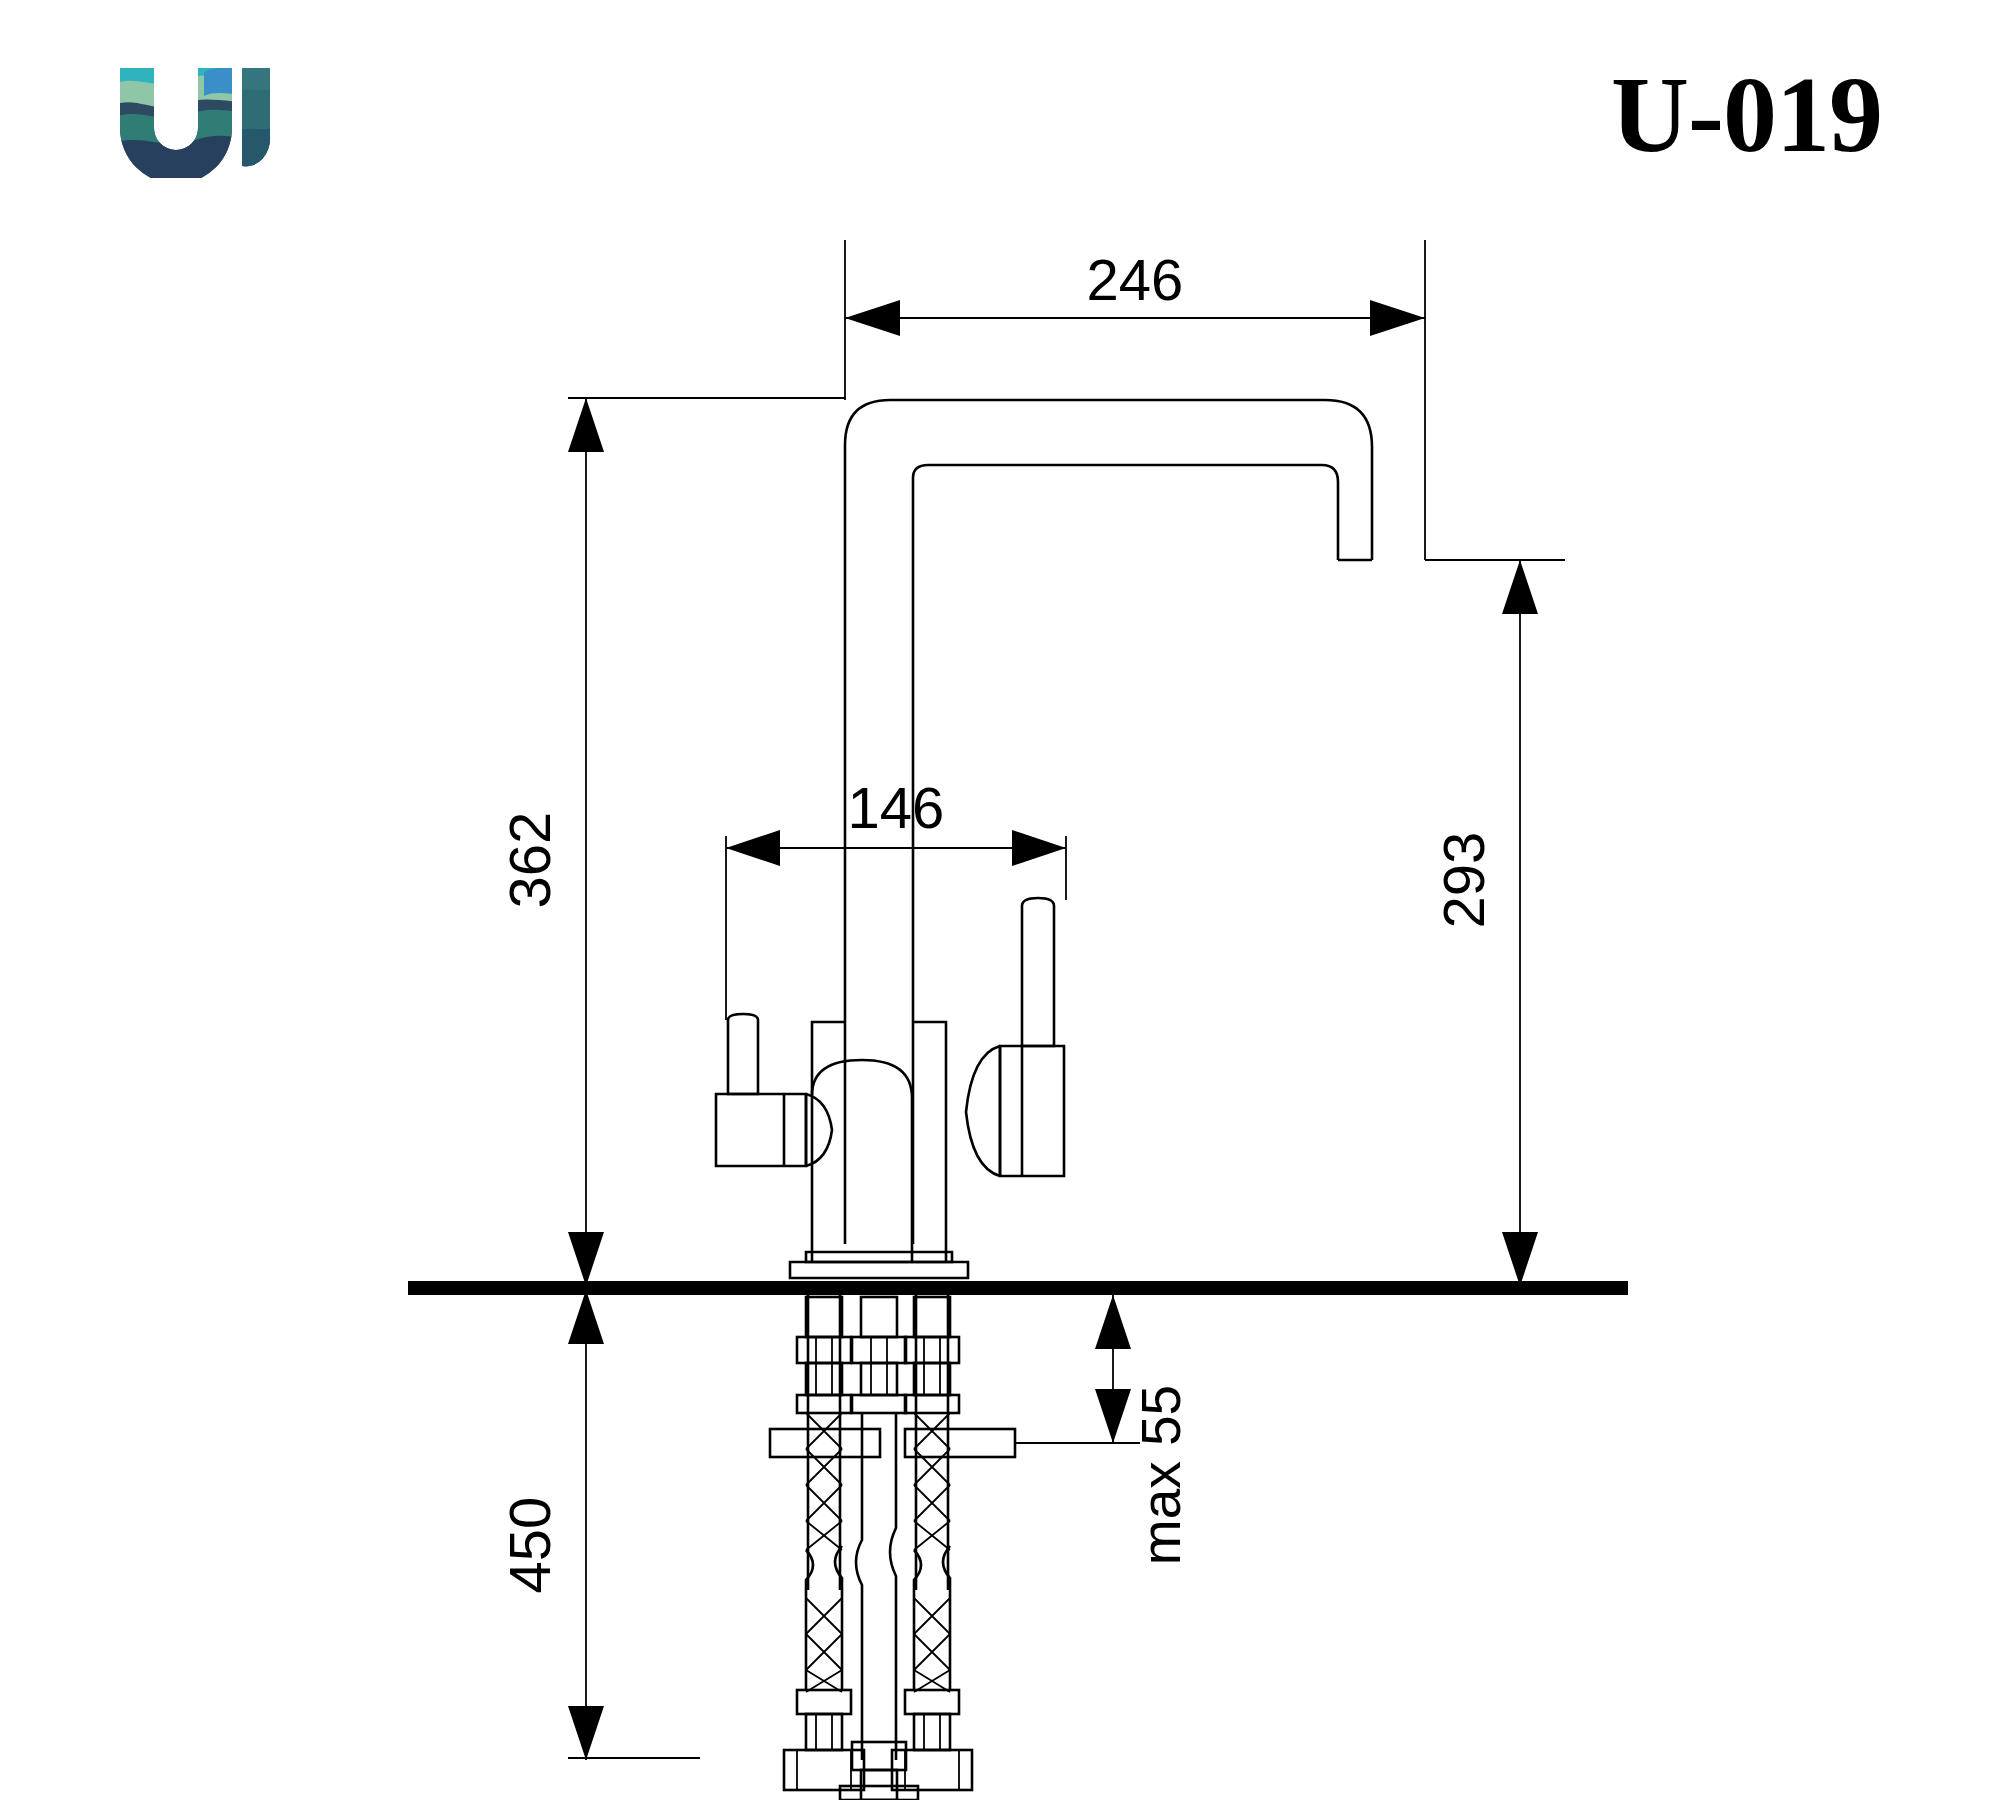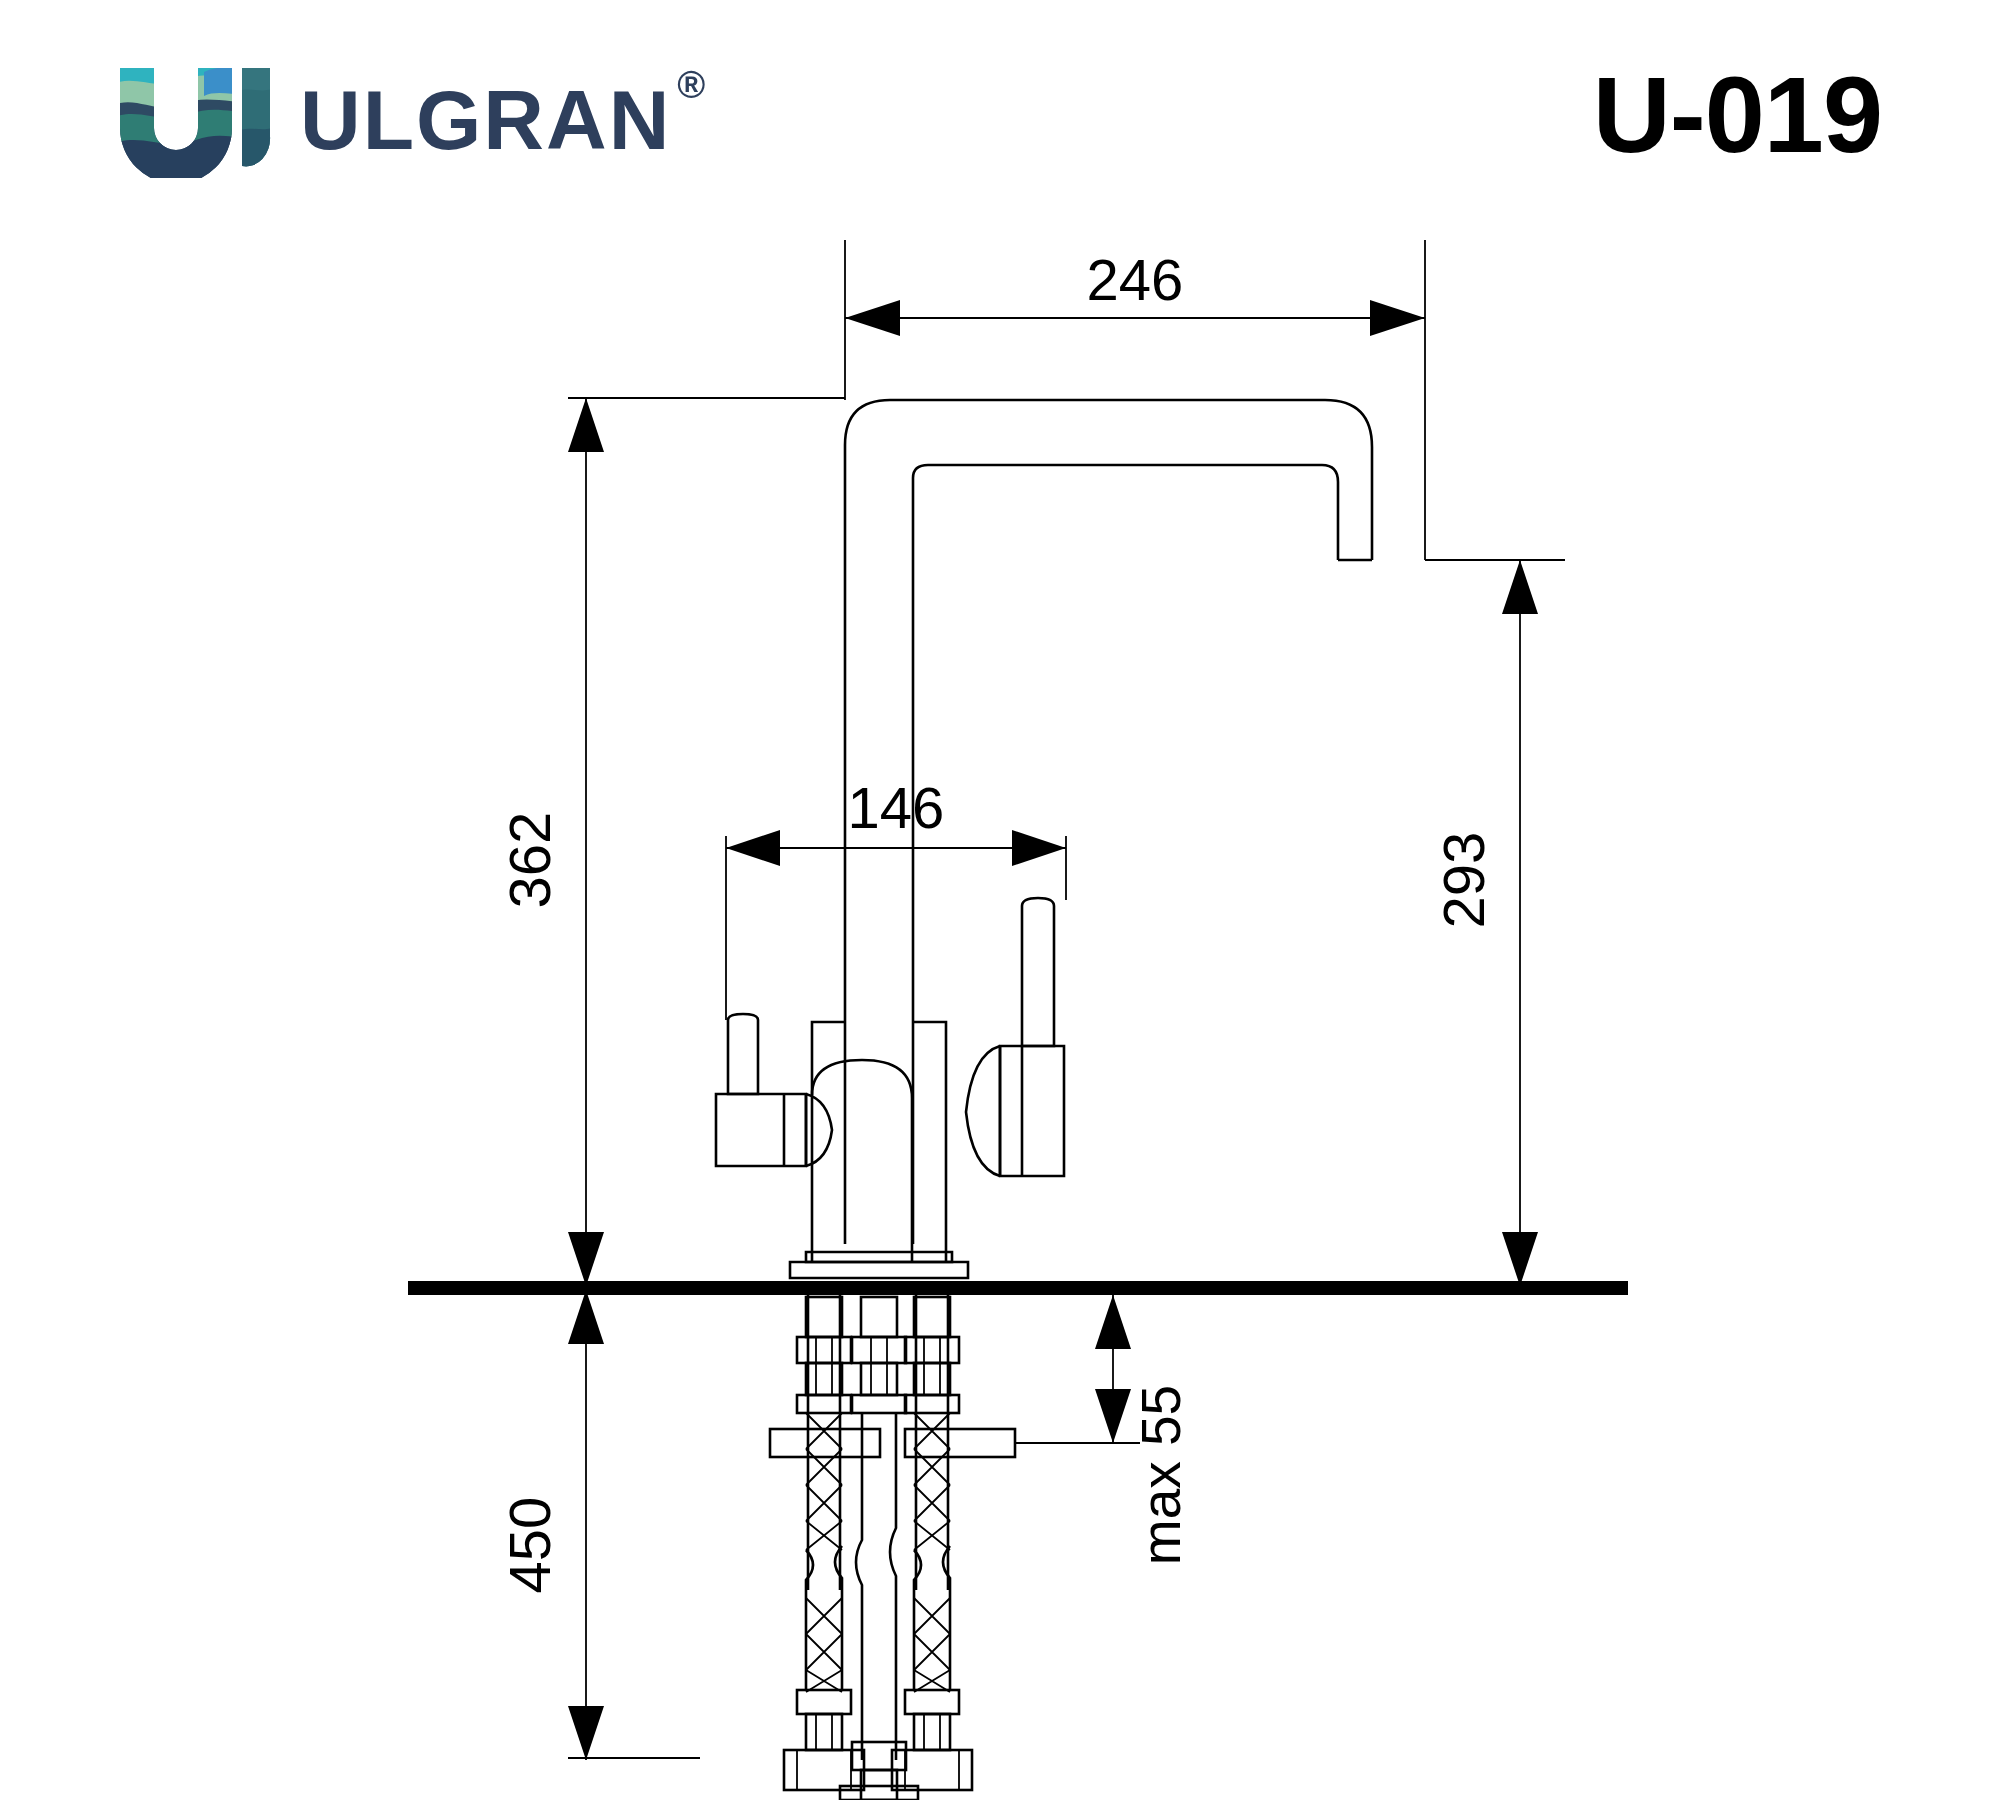--- a/index.html
+++ b/index.html
@@ -56,21 +56,21 @@
     vertical-align: super;
     position: relative;
     top: -22px;
     left: 6px;
     color: #2e3f5c;
   }
   .model {
     position: absolute;
     right: 118px;
     top: 56px;
-    font-family: Liberation Sans, sans-serif;
+    font-family: Liberation Serif, serif;
     font-weight: bold;
     font-size: 108px;
     letter-spacing: -1px;
     color: #000000;
     line-height: 1.1;
     white-space: nowrap;
   }
   svg.draw {
     position: absolute;
     left: 0;
@@ -120,21 +120,20 @@
           <path d="M0,58 C28,42 52,64 82,52 C112,40 138,58 166,46 L166,74 C138,86 112,68 82,80 C52,92 28,70 0,86 Z" fill="#2f7d74"></path>
           <path d="M0,84 C30,68 56,90 88,78 C118,66 142,84 166,72 L166,116 L0,116 Z" fill="#27405e"></path>
           <path d="M96,10 C112,2 140,6 166,0 L166,30 C138,38 112,26 96,34 Z" fill="#3b8fc9"></path>
         </g>
         <g clip-path="url(#barClip)">
           <rect x="128" y="0" width="40" height="116" fill="#2f6d76"></rect>
           <path d="M128,70 C140,62 156,72 168,64 L168,116 L128,116 Z" fill="#27576a"></path>
           <path d="M128,0 H168 V26 C154,32 140,24 128,30 Z" fill="#35757e"></path>
         </g>
       </svg>
-      <div class="brand-text"><span>ULGRAN</span><span class="brand-reg">®</span></div>
     </div>
 
     <div class="model">U-019</div>
   </div>
 
   <svg class="draw" viewBox="0 0 2000 1800">
 
     <g>
 
       <path class="ln" d="

